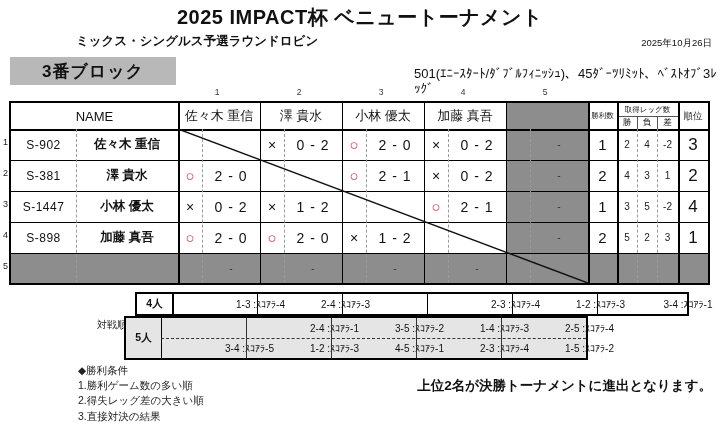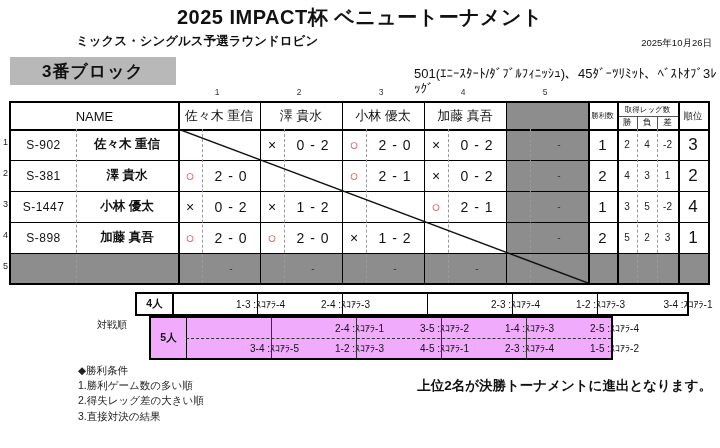--- a/index.html
+++ b/index.html
@@ -26,21 +26,21 @@
   .idcell{font-size:12px;letter-spacing:.5px;}
   .pname{font-size:12.5px;font-weight:600;}
   .mark{font-size:14px;color:#111;}
   .mark.mark-win{color:#d43838;font-size:15px;font-weight:600;}
   .score{font-size:14px;letter-spacing:1px;}
   .nil{font-size:10px;color:#333;letter-spacing:0;}
   .big{font-size:15px;}
   .leg{font-size:10px;color:#222;}
   .rank{font-size:17px;font-weight:500;}
   #mo-four{left:135px;top:292px;width:550px;height:20px;border:2px solid #000;background:#fff;}
-  #mo-five{left:149px;top:316px;width:460px;height:40px;border:2px solid #000;background:#f0abfc;}
+  #mo-five{left:124px;top:316px;width:460px;height:40px;border:2px solid #000;background:#e5e5e5;}
   .mocell{font-size:10px;padding-left:46px;}
   .molabel{font-size:10.5px;font-weight:600;}
   #mo-label{left:97px;top:318px;font-size:10px;color:#222;}
   #cond{left:78px;top:363px;font-size:10.5px;line-height:15.2px;color:#222;}
   #cond div{white-space:nowrap;}
   #note{right:8px;top:377px;font-size:13.5px;font-weight:700;}
   svg{position:absolute;pointer-events:none;}
 </style>
 </head>
 <body>

